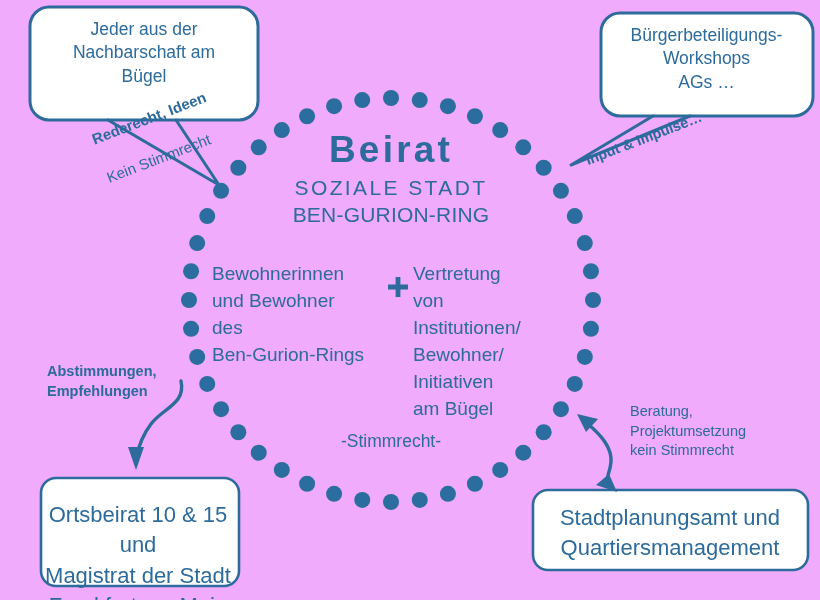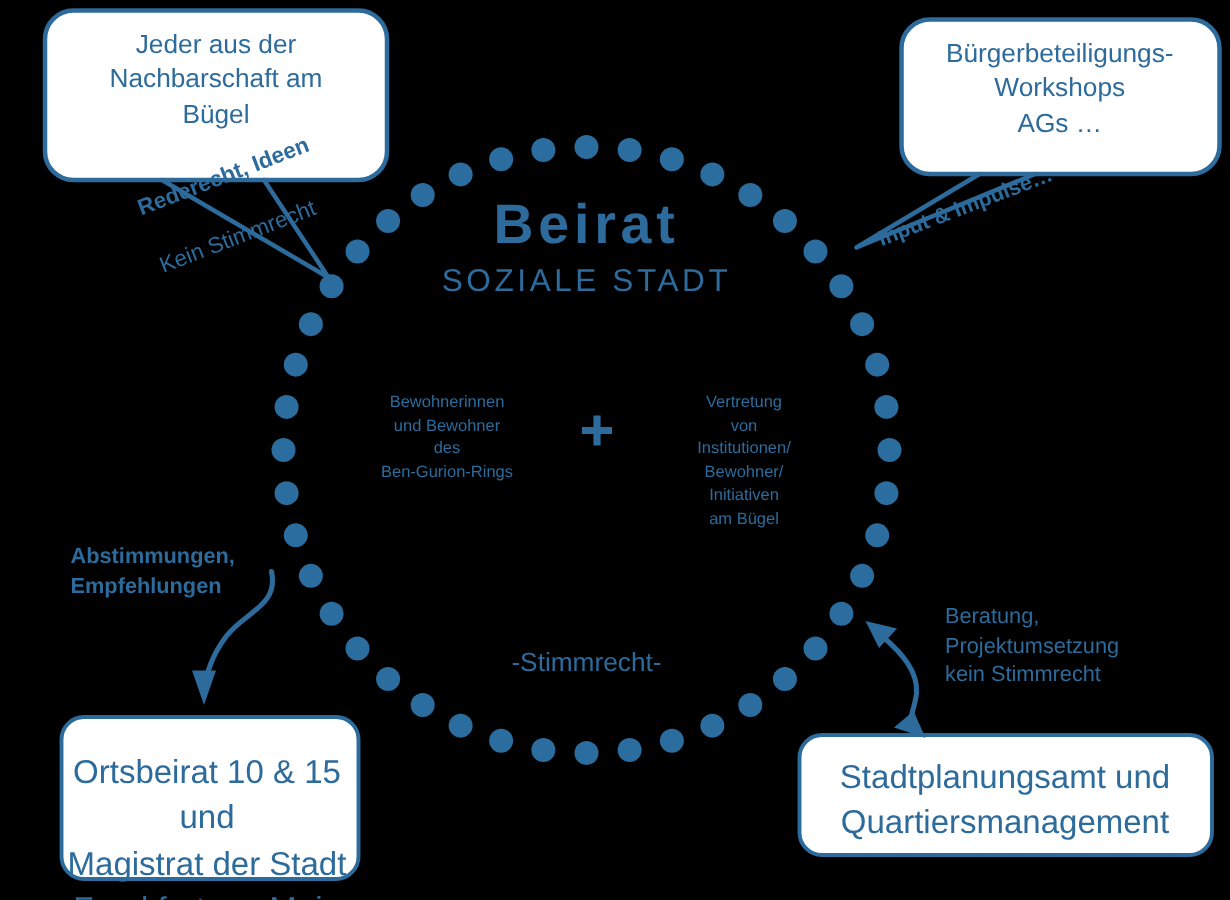--- a/index.html
+++ b/index.html
@@ -7,21 +7,21 @@
     padding: 0;
     background: #ffffff;
   }
   body {
     font-family: "Liberation Sans", sans-serif;
   }
   #stage {
     position: relative;
     width: 820px;
     height: 600px;
-    background: #000000;
+    background: #f0abfc;
     overflow: hidden;
   }
   #vector {
     position: absolute;
     left: 0;
     top: 0;
     width: 820px;
     height: 600px;
   }
 
@@ -131,24 +131,24 @@
     top: 203px;
     width: 400px;
     text-align: center;
     font-size: 21px;
     letter-spacing: 0.2px;
     color: #2C6B9B;
   }
 
   .col-text {
     position: absolute;
-    font-size: 11px;
+    font-size: 19px;
     line-height: 1.42;
     color: #2C6B9B;
-    text-align: center;
+    text-align: left;
     white-space: pre-line;
   }
   #col-left  { left: 212px; top: 261px; width: 172px; }
   #col-right { left: 413px; top: 261px; width: 166px; }
 
   #plus-sign {
     position: absolute;
     left: 386px;
     top: 275px;
     width: 24px;
@@ -249,20 +249,21 @@
 
   <div class="rot-label" id="label-rederecht">
     <span class="l1">Rederecht, Ideen</span>
     <span class="l2">Kein Stimmrecht</span>
   </div>
 
   <div class="rot-label" id="label-input">Input &amp; Impulse…</div>
 
   <div id="title-main">Beirat</div>
   <div id="title-sub1">SOZIALE STADT</div>
+  <div id="title-sub2">BEN-GURION-RING</div>
 
   <div class="col-text" id="col-left">Bewohnerinnen
 und Bewohner
 des
 Ben-Gurion-Rings</div>
 
   <svg id="plus-sign" viewBox="0 0 24 24">
     <path d="M9.6 2 H14.4 V9.6 H22 V14.4 H14.4 V22 H9.6 V14.4 H2 V9.6 H9.6 Z" fill="#2C6B9B"></path>
   </svg>
 

